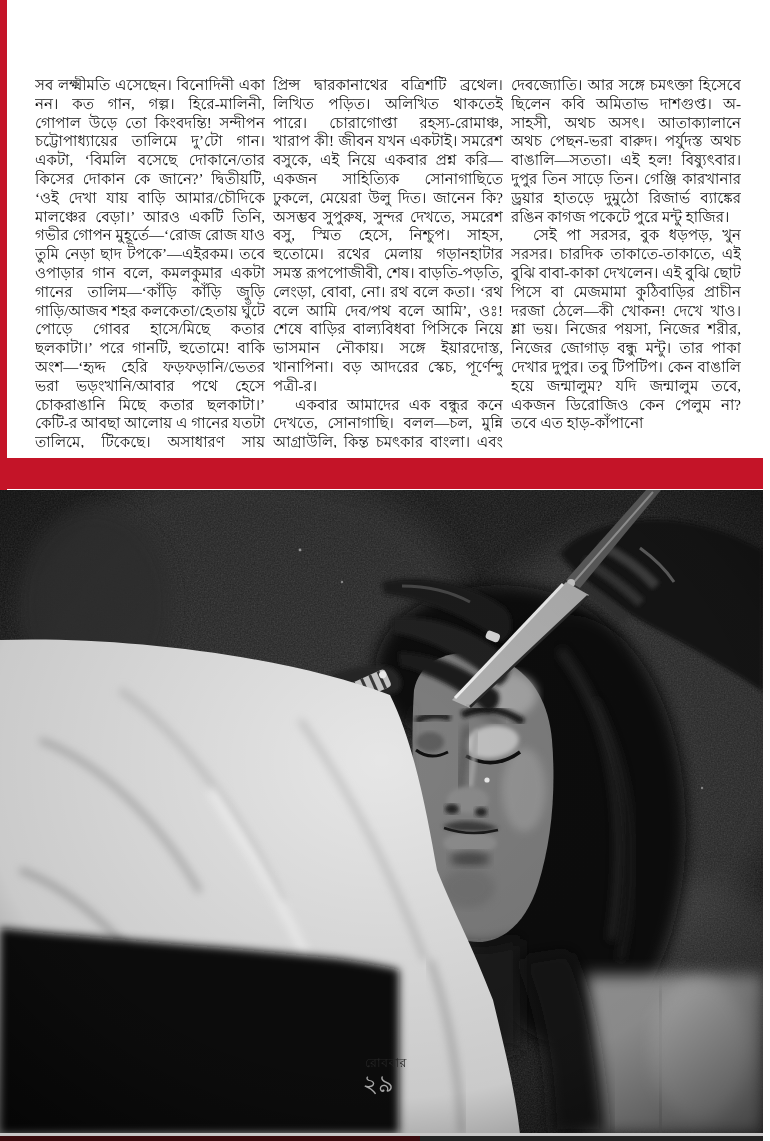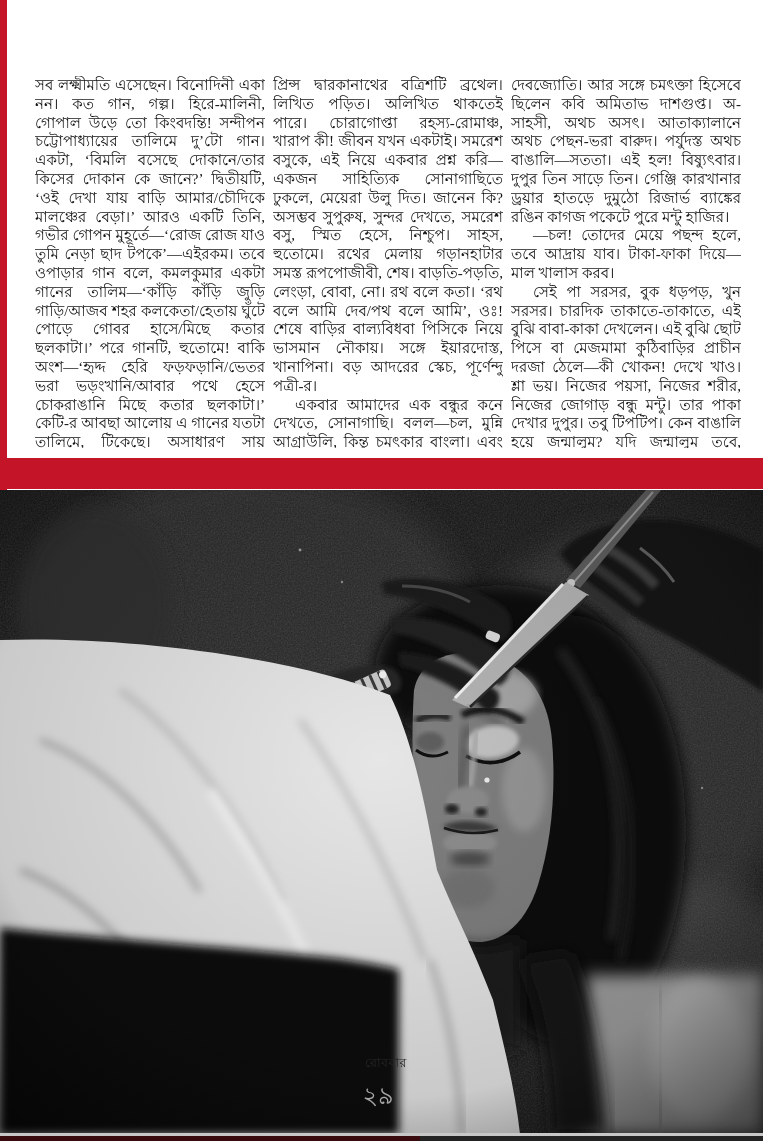--- a/index.html
+++ b/index.html
@@ -42,40 +42,39 @@
     left:344px;top:1056px;width:84px;
     text-align:center;
     font-size:12.5px;line-height:14px;
     color:#262626;
     letter-spacing:.5px;
   }
   .pagenum{
     left:336px;top:1069px;width:84px;
     text-align:center;
     font-size:24px;line-height:30px;
-    color:#e4e4e4;opacity:.72;margin-top:12px;
+    color:#e4e4e4;opacity:.72;
   }
 </style>
 </head>
 <body>
 
 <div class="abs red-strip-left"></div>
 
 <div class="abs article">
   <div class="col">
     <p class="para">সব লক্ষ্মীমতি এসেছেন। বিনোদিনী একা নন। কত গান, গল্প। হিরে-মালিনী, গোপাল উড়ে তো কিংবদন্তি! সন্দীপন চট্টোপাধ্যায়ের তালিমে দু’টো গান। একটা, ‘বিমলি বসেছে দোকানে/তার কিসের দোকান কে জানে?’ দ্বিতীয়টি, ‘ওই দেখা যায় বাড়ি আমার/চৌদিকে মালঞ্চের বেড়া।’ আরও একটি তিনি, গভীর গোপন মুহূর্তে—‘রোজ রোজ যাও তুমি নেড়া ছাদ টপকে’—এইরকম। তবে ওপাড়ার গান বলে, কমলকুমার একটা গানের তালিম—‘কাঁড়ি কাঁড়ি জুড়ি গাড়ি/আজব শহর কলকেতা/হেতায় ঘুঁটে পোড়ে গোবর হাসে/মিছে কতার ছলকাটা।’ পরে গানটি, হুতোমে! বাকি অংশ—‘হৃদ্দ হেরি ফড়ফড়ানি/ভেতর ভরা ভড়ংখানি/আবার পথে হেসে চোকরাঙানি মিছে কতার ছলকাটা।’ কেটি-র আবছা আলোয় এ গানের যতটা তালিমে, টিকেছে। অসাধারণ সায় সারেঙ্গি, প্রাচীন।</p>
 
   </div>
   <div class="col">
     <p class="para">প্রিন্স দ্বারকানাথের বত্রিশটি ব্রথেল। লিখিত পড়িত। অলিখিত থাকতেই পারে। চোরাগোপ্তা রহস্য-রোমাঞ্চ, খারাপ কী! জীবন যখন একটাই। সমরেশ বসুকে, এই নিয়ে একবার প্রশ্ন করি—একজন সাহিত্যিক সোনাগাছিতে ঢুকলে, মেয়েরা উলু দিত। জানেন কি? অসম্ভব সুপুরুষ, সুন্দর দেখতে, সমরেশ বসু, স্মিত হেসে, নিশ্চুপ। সাহস, হুতোমে। রথের মেলায় গড়ানহাটার সমস্ত রূপপোজীবী, শেষ। বাড়তি-পড়তি, লেংড়া, বোবা, নো। রথ বলে কতা। ‘রথ বলে আমি দেব/পথ বলে আমি’, ওঃ! শেষে বাড়ির বাল্যবিধবা পিসিকে নিয়ে ভাসমান নৌকায়। সঙ্গে ইয়ারদোস্ত, খানাপিনা। বড় আদরের স্কেচ, পূর্ণেন্দু পত্রী-র।</p>
     <p class="para indent">একবার আমাদের এক বন্ধুর কনে দেখতে, সোনাগাছি। বলল—চল, মুন্নি আগ্রাউলি, কিন্তু চমৎকার বাংলা। এবং ছোট মাছের ঝোল। নন্দরানির ফ্ল্যাট। বিয়ে করব। আমরা কনে দেখতে, তিন-চারজন, সিদ্ধার্থ,</p>
   </div>
   <div class="col">
     <p class="para">দেবজ্যোতি। আর সঙ্গে চমৎক্তা হিসেবে ছিলেন কবি অমিতাভ দাশগুপ্ত। অ-সাহসী, অথচ অসৎ। আতাক্যালানে অথচ পেছন-ভরা বারুদ। পর্যুদস্ত অথচ বাঙালি—সততা। এই হল! বিষ্যুৎবার। দুপুর তিন সাড়ে তিন। গেঞ্জি কারখানার ড্রয়ার হাতড়ে দুমুঠো রিজার্ভ ব্যাঙ্কের রঙিন কাগজ পকেটে পুরে মন্টু হাজির।</p>
-    <p class="para indent">—চল! তোদের মেয়ে পছন্দ হলে, তবে আদ্রায় যাব। টাকা-ফাকা দিয়ে—মাল খালাস করব।</p>
     <p class="para indent">সেই পা সরসর, বুক ধড়পড়, খুন সরসর। চারদিক তাকাতে-তাকাতে, এই বুঝি বাবা-কাকা দেখলেন। এই বুঝি ছোট পিসে বা মেজমামা কুঠিবাড়ির প্রাচীন দরজা ঠেলে—কী খোকন! দেখে খাও। শ্লা ভয়। নিজের পয়সা, নিজের শরীর, নিজের জোগাড় বন্ধু মন্টু। তার পাকা দেখার দুপুর। তবু টিপটিপ। কেন বাঙালি হয়ে জন্মালুম? যদি জন্মালুম তবে, একজন ডিরোজিও কেন পেলুম না? তবে এত হাড়-কাঁপানো</p>
   </div>
 </div>
 
 <div class="abs red-bar"></div>
 
 <div class="abs photo">
   <svg width="763" height="644" viewBox="0 0 763 644" xmlns="http://www.w3.org/2000/svg">
     <defs>
       <filter id="grain" x="0" y="0" width="100%" height="100%">

